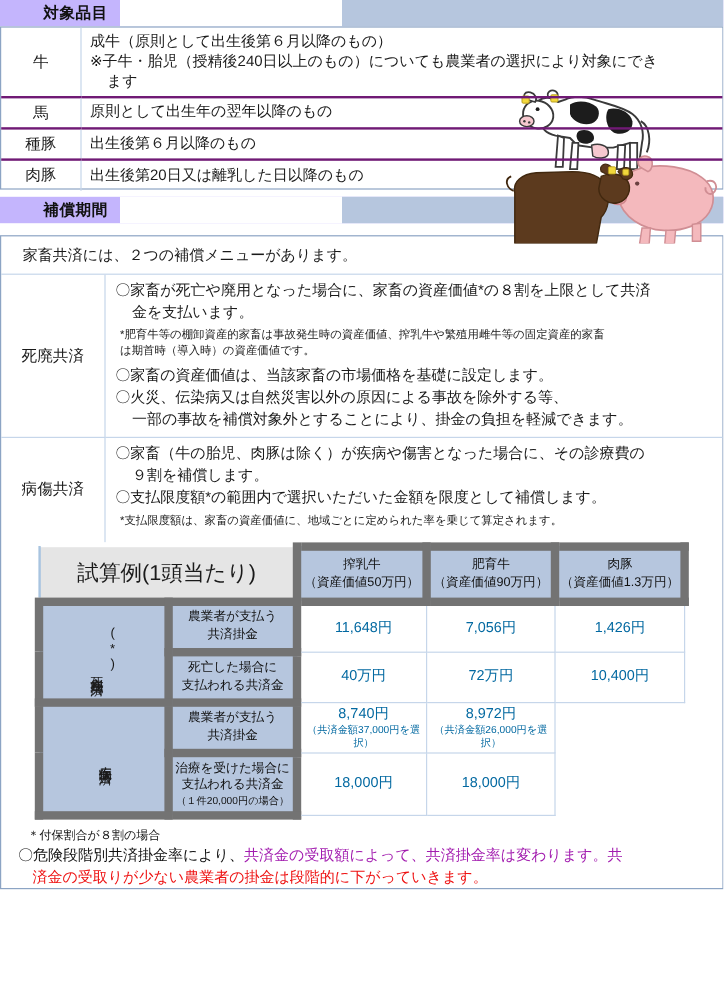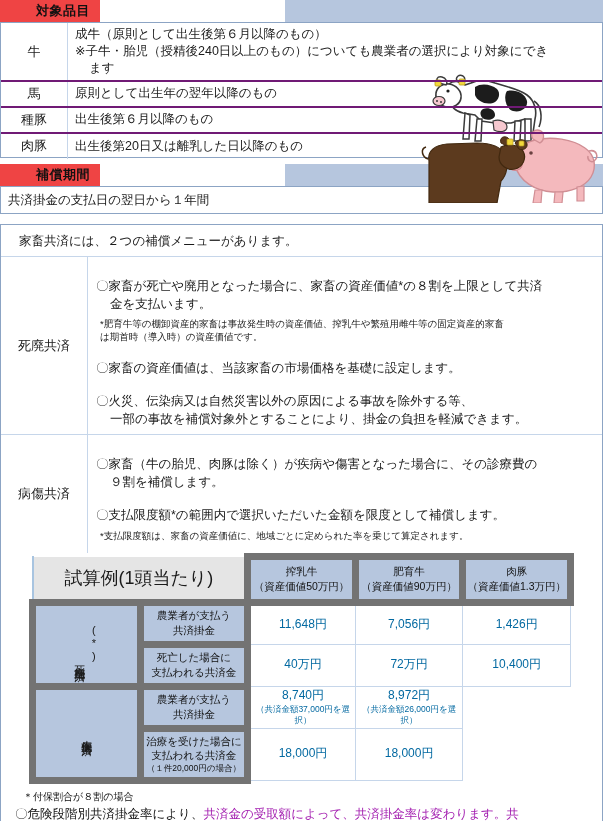--- a/index.html
+++ b/index.html
@@ -16,21 +16,21 @@
     width: 603px;
     height: 821px;
     overflow: hidden;
     background: #ffffff;
     box-sizing: border-box;
   }
 
   
   .tab-header {
     height: 22px;
-    background: #ef4444;
+    background: #c4b5fd;
     display: flex;
     align-items: center;
     box-sizing: border-box;
   }
   .tab-header .tab-label {
     font-size: 13px;
     font-weight: bold;
     color: #111;
     letter-spacing: 0.5px;
     padding-left: 36px;
@@ -126,21 +126,21 @@
     width: 84px;
     text-align: center;
     font-size: 13px;
     border-right: 1px solid #c6d6ea;
   }
   .cov-table td.cov-body {
     padding: 5px 6px 5px 8px;
     font-size: 12.5px;
     line-height: 1.4;
   }
-  .cov-body p { margin: 16px 0 1px 0; }
+  .cov-body p { margin: 0 0 1px 0; }
   .cov-body p.hang { padding-left: 0; text-indent: 0; }
   .cov-body p.hang span.cont { display: block; padding-left: 14px; }
   .cov-body p.note {
     font-size: 9.5px;
     line-height: 1.35;
     margin: 5px 0 5px 0;
     padding-left: 4px;
   }
   .cov-body p.note span.cont { display: block; padding-left: 0; }
 
@@ -335,23 +335,20 @@
   </div>
 
   <div class="spacer6"></div>
 
   <div id="sec-period">
     <div class="tab-header">
       <span class="tab-label">補償期間</span>
       <span class="tab-tail"></span>
       <span class="tab-rest"></span>
     </div>
-    <div class="panel">
-      <span>共済掛金の支払日の翌日から１年間</span>
-    </div>
   </div>
 
   <div class="spacer10"></div>
 
   <div id="sec-coverage">
     <div class="panel">
 
       <div class="intro">
         <span class="l1">家畜共済には、２つの補償メニューがあります。</span>
       </div>

